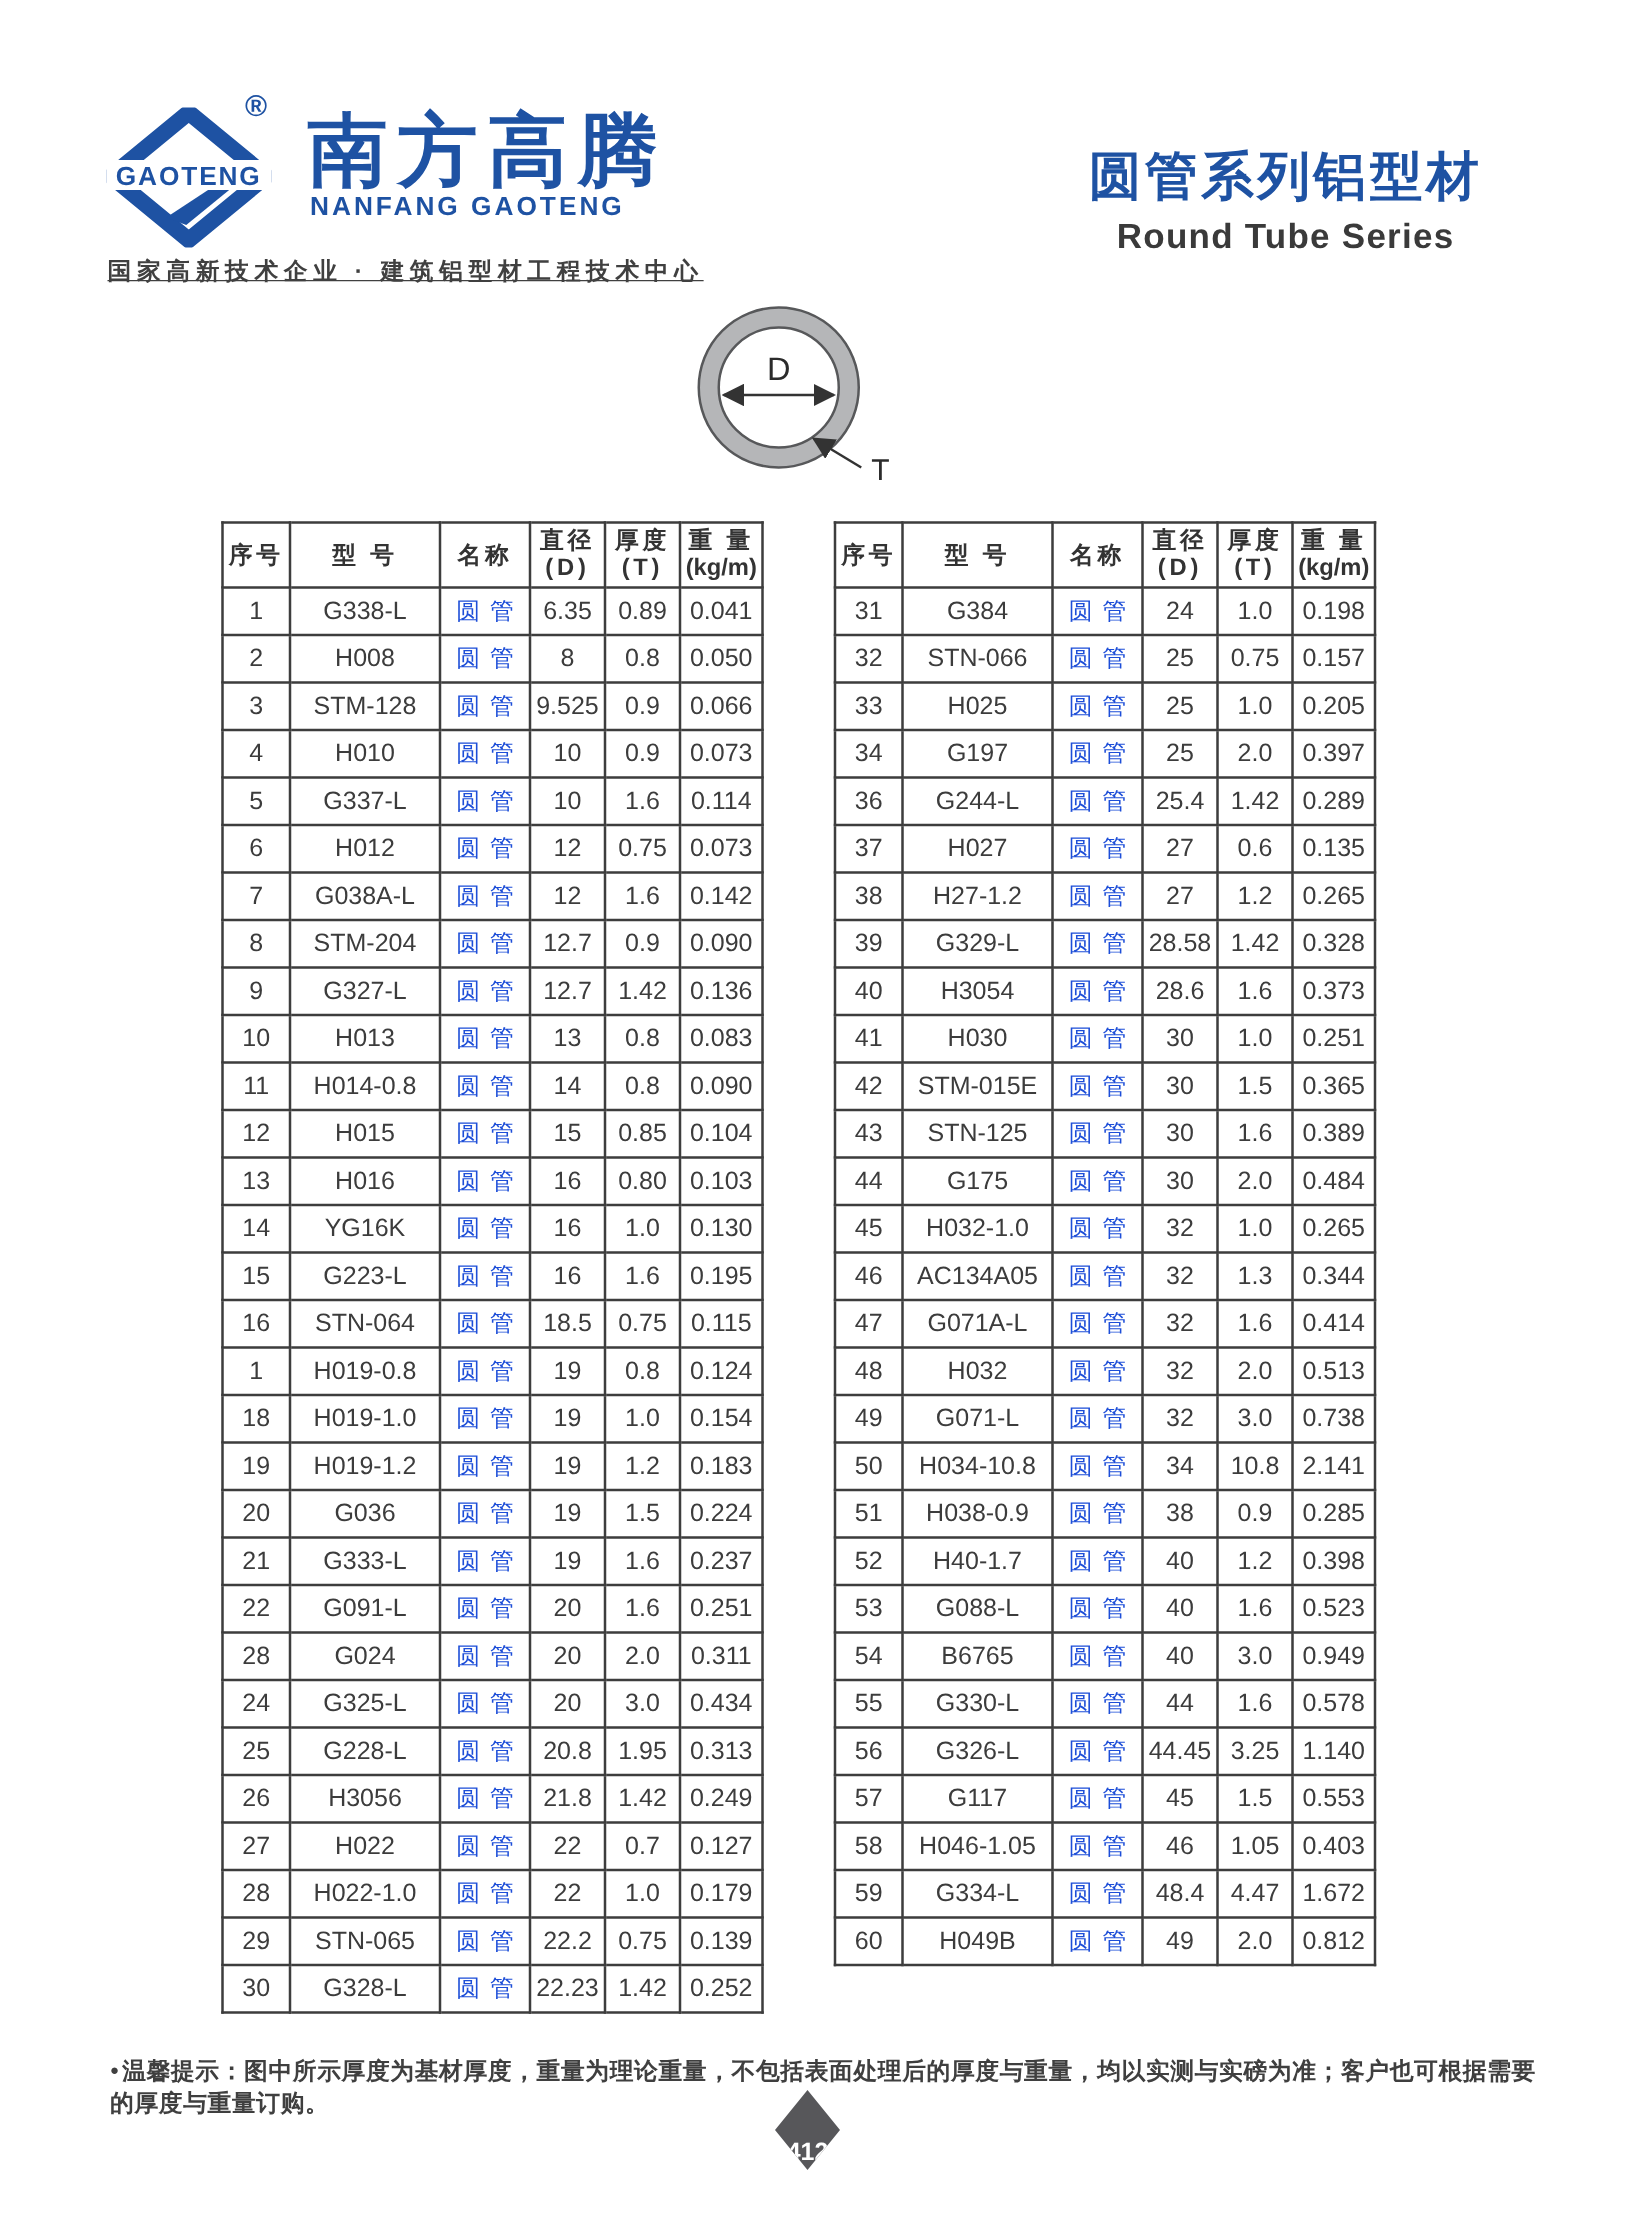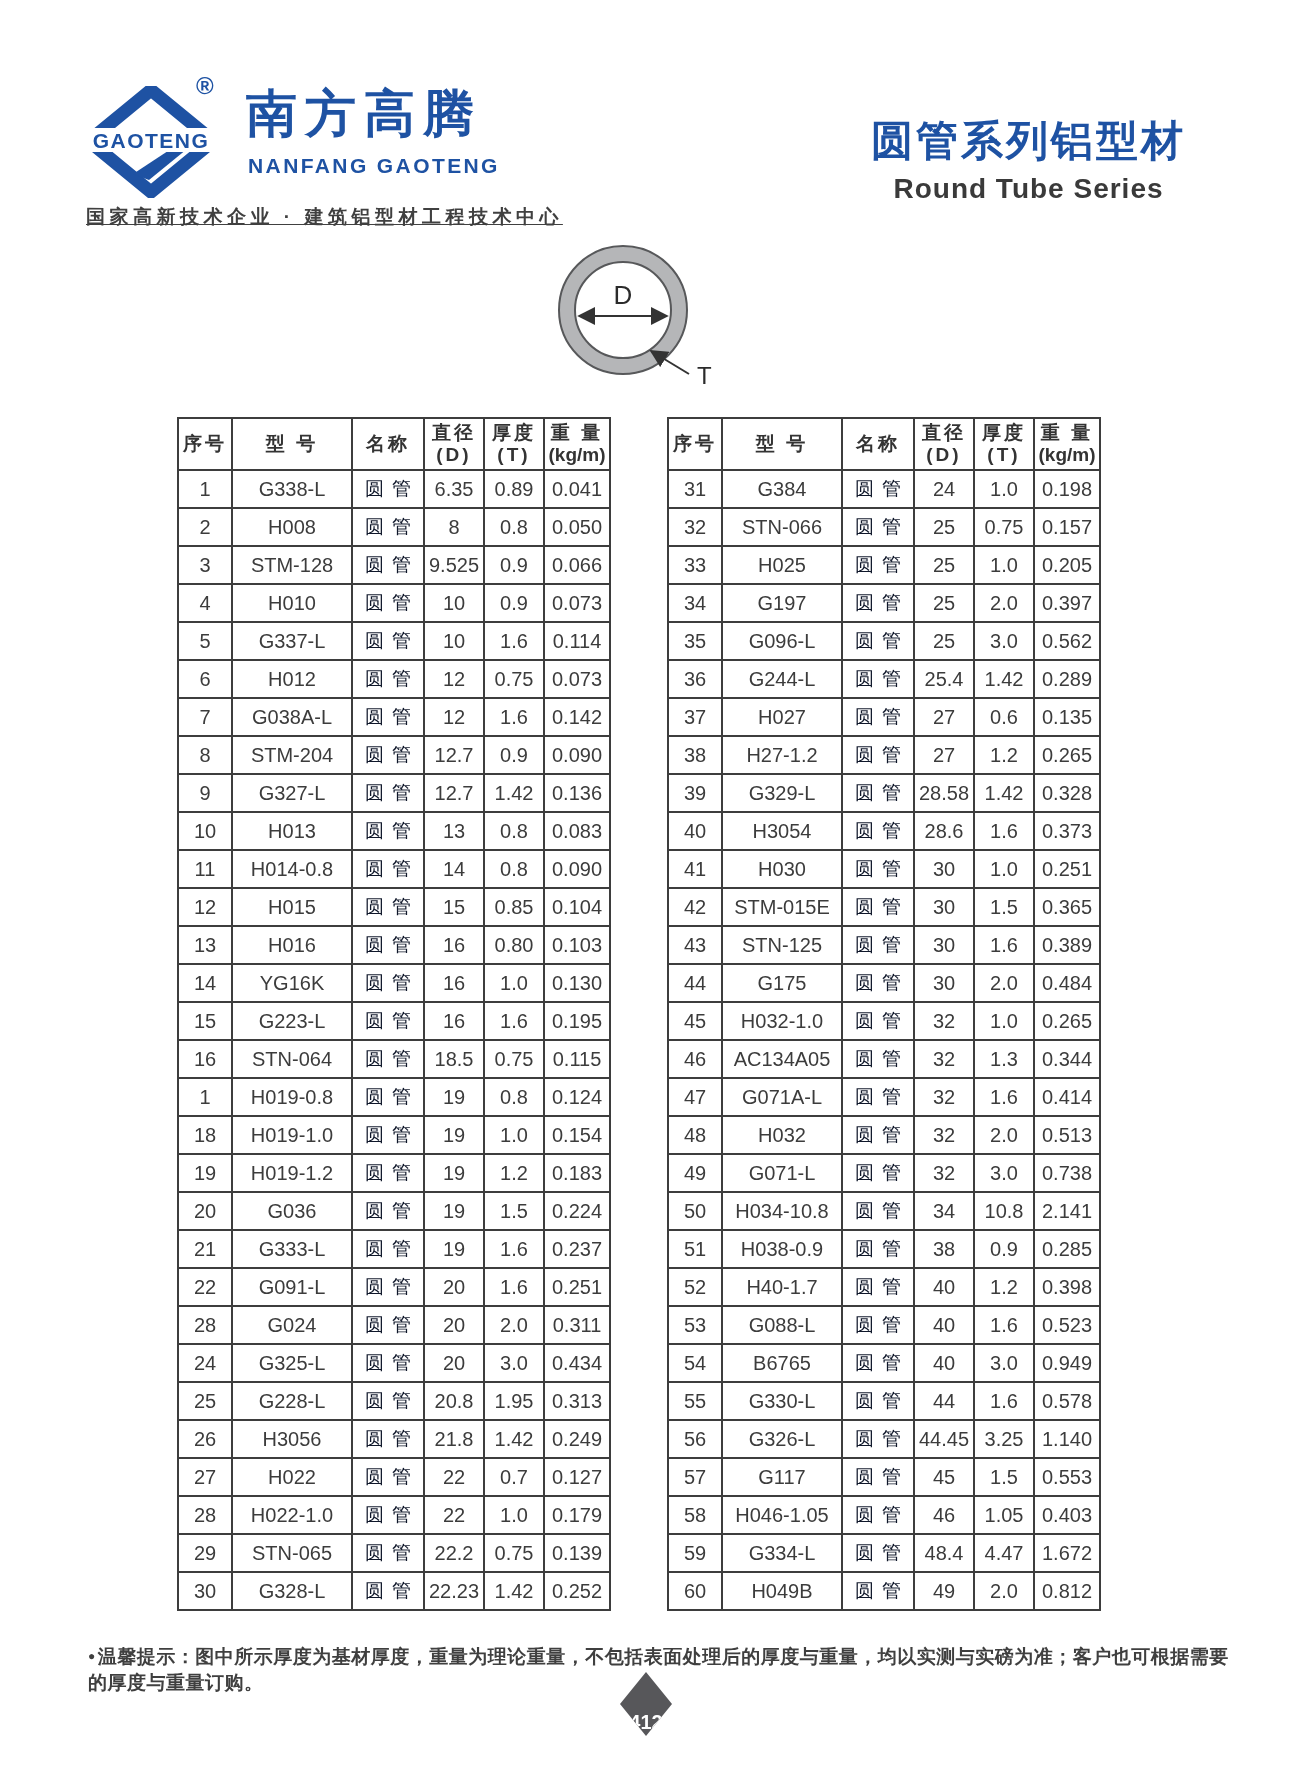--- a/index.html
+++ b/index.html
@@ -4,40 +4,40 @@
 <style>
   html,body{margin:0;padding:0;}
   body{
     width:1300px;height:1775px;position:relative;background:#ffffff;
     font-family:"Liberation Sans","DejaVu Sans",sans-serif;color:#3c3c3c;
     overflow:hidden;
   }
   
   .logo-svg{position:absolute;left:85px;top:86px;}
   .registered{position:absolute;left:196px;top:72px;font-size:24px;font-weight:bold;color:#1e52a3;}
-  .company-cn{position:absolute;left:246px;top:88px;font-size:51px;font-weight:900;color:#1e52a3;letter-spacing:8px;line-height:1;}
+  .company-cn{position:absolute;left:246px;top:88px;font-size:64px;font-weight:900;color:#1e52a3;letter-spacing:8px;line-height:1;}
   .company-en{position:absolute;left:248px;top:154px;font-size:21px;font-weight:800;color:#1e52a3;letter-spacing:2.4px;}
   .tagline{position:absolute;left:86px;top:204px;font-size:19px;font-weight:600;color:#404040;letter-spacing:4.5px;text-decoration:underline;}
   .page-title{position:absolute;right:114px;top:118px;text-align:center;}
   .page-title .cn{font-size:42px;font-weight:900;color:#1e52a3;letter-spacing:3px;line-height:1.1;}
   .page-title .en{font-size:28px;font-weight:600;color:#3a3a3a;margin-top:9px;letter-spacing:1px;}
   
   .tube-diagram{position:absolute;left:503px;top:228px;}
   
   table.spec-table{position:absolute;top:417px;width:432px;border-collapse:collapse;table-layout:fixed;}
   table.spec-table.left{left:177px;}
   table.spec-table.right{left:667px;}
   .spec-table th,.spec-table td{
     border:2px solid #3d3d3d;text-align:center;vertical-align:middle;
     padding:0;font-size:20px;color:#3c3c3c;overflow:hidden;
   }
   .spec-table th{height:50px;font-weight:600;font-size:19px;letter-spacing:3px;color:#333;}
   .spec-table th .hline{line-height:1.15;}
   .spec-table td{height:36px;font-weight:500;}
-  .spec-table td.name-cell{color:#0f172a;letter-spacing:8px;text-indent:8px;font-size:19px;margin-top:32px;}
+  .spec-table td.name-cell{color:#1d4ed8;letter-spacing:8px;text-indent:8px;font-size:19px;margin-top:32px;}
   
   .note-line{position:absolute;left:88px;top:1644px;width:1150px;font-size:19px;font-weight:600;color:#3f3f3f;letter-spacing:0.5px;}
   .note-line .bullet{font-size:12px;vertical-align:3px;margin-right:2px;}
   .page-diamond{
     position:absolute;left:620px;top:1672px;width:52px;height:64px;background:#57575a;
     clip-path:polygon(50% 0,100% 50%,50% 100%,0 50%);
     display:flex;align-items:center;justify-content:center;
   }
   .page-diamond span{color:#ffffff;font-size:20px;font-weight:700;margin-top:36px;}
 </style>
@@ -401,28 +401,20 @@
       </tr>
       <tr>
         <td>34</td>
         <td>G197</td>
         <td class="name-cell">圆管</td>
         <td>25</td>
         <td>2.0</td>
         <td>0.397</td>
       </tr>
       <tr>
-        <td>35</td>
-        <td>G096-L</td>
-        <td class="name-cell">圆管</td>
-        <td>25</td>
-        <td>3.0</td>
-        <td>0.562</td>
-      </tr>
-      <tr>
         <td>36</td>
         <td>G244-L</td>
         <td class="name-cell">圆管</td>
         <td>25.4</td>
         <td>1.42</td>
         <td>0.289</td>
       </tr>
       <tr>
         <td>37</td>
         <td>H027</td>

